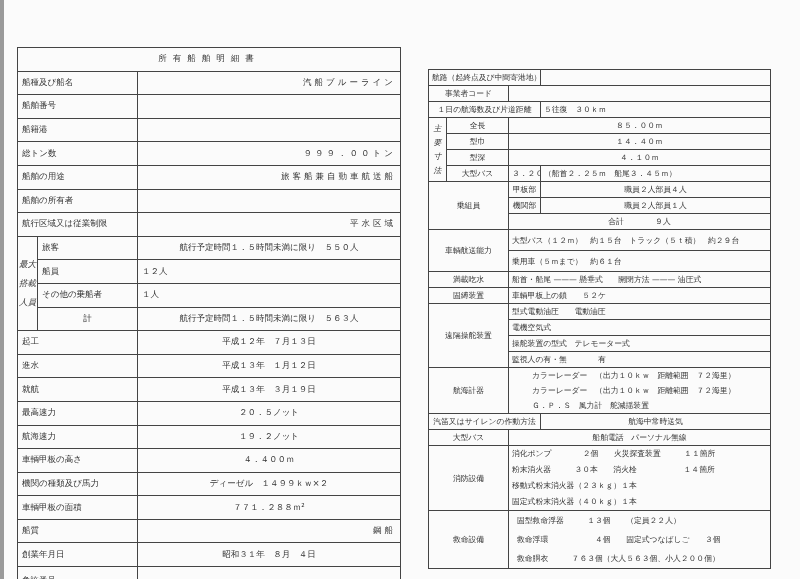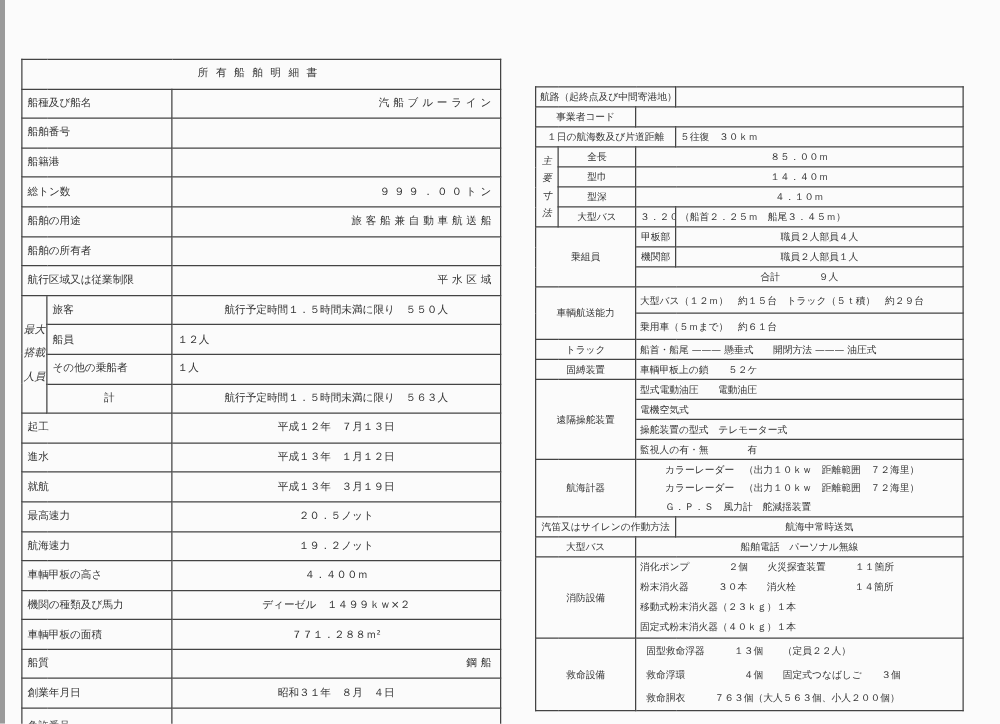--- a/index.html
+++ b/index.html
@@ -178,21 +178,21 @@
         <td colspan="2" class="c"><span>合計</span>　　　　<span>９人</span></td>
       </tr>
   <tr>
     <td colspan="2" rowspan="2" class="c">車輌航送能力</td>
     <td colspan="2" style="height:20px">大型バス（１２ｍ）　約１５台　トラック（５ｔ積）　約２９台</td>
   </tr>
   <tr>
         <td colspan="2" style="height:20px">乗用車（５ｍまで）　約６１台</td>
       </tr>
   <tr>
-        <td colspan="2" class="c">トラック</td>
+        <td colspan="2" class="c">満載吃水</td>
         <td colspan="2">船首・船尾 ——— 懸垂式　　開閉方法 ——— 油圧式</td>
       </tr>
   <tr>
         <td colspan="2" class="c">固縛装置</td>
         <td colspan="2">車輌甲板上の鎖　　５２ケ</td>
       </tr>
   <tr>
     <td colspan="2" rowspan="4" class="c">遠隔操舵装置</td>
     <td colspan="2">型式電動油圧　　電動油圧</td>
   </tr>

